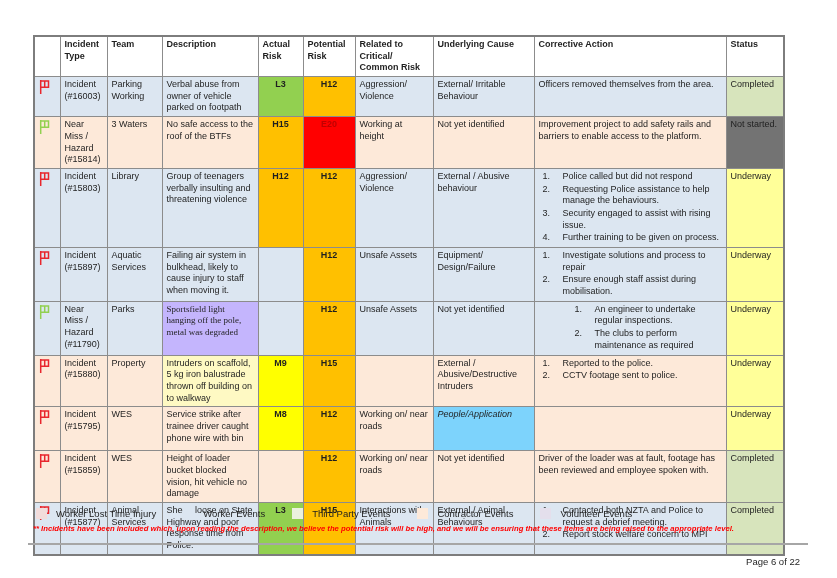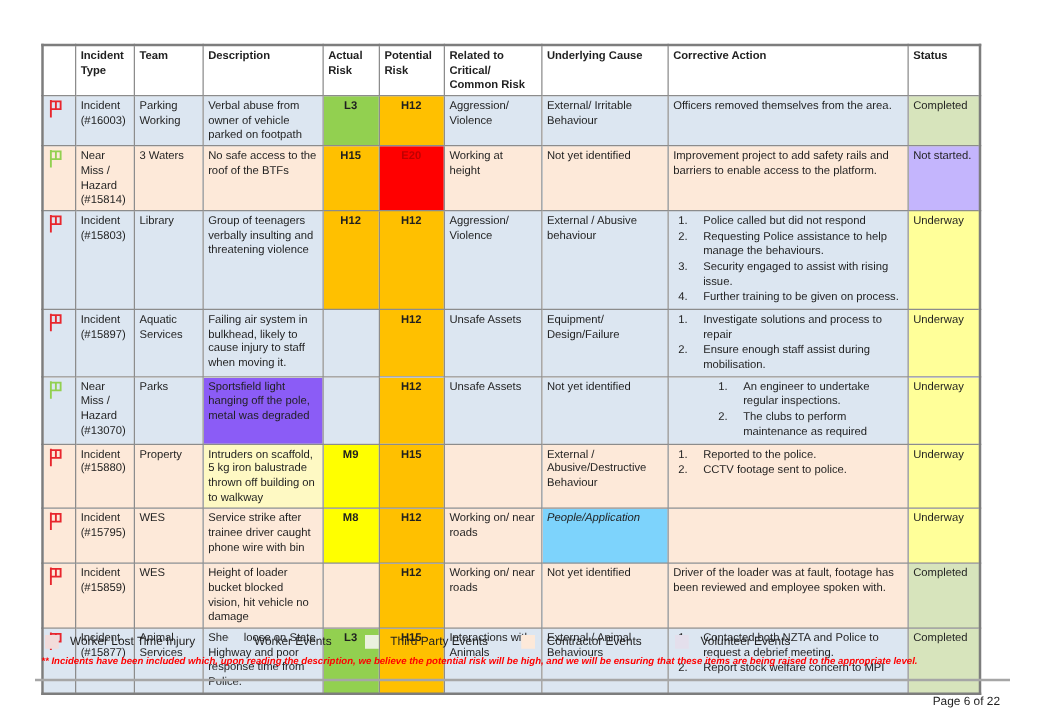--- a/index.html
+++ b/index.html
@@ -96,21 +96,21 @@
               </svg>
             </td>
             <td style="background: rgb(253, 233, 217);">Near Miss / Hazard (#15814)</td>
             <td style="background: rgb(253, 233, 217);">3 Waters</td>
             <td style="background: rgb(253, 233, 217);">No safe access to the roof of the BTFs</td>
             <td class="risk" style="background: rgb(255, 192, 0);">H15</td>
             <td class="risk" style="background: rgb(255, 0, 0); color: rgb(192, 0, 0);">E20</td>
             <td style="background: rgb(253, 233, 217);">Working at height</td>
             <td style="background: rgb(253, 233, 217);">Not yet identified</td>
             <td style="background: rgb(253, 233, 217);">Improvement project to add safety rails and barriers to enable access to the platform.</td>
-            <td style="background: #c4b5fd;">Not started.</td>
+            <td style="background: #737373;">Not started.</td>
           </tr>
           <tr>
             <td class="flagcell" style="background: rgb(220, 230, 241);">
               <svg viewBox="0 0 12 16" class="flag">
                 <path d="M2.2 1 L2.2 15 M2.2 2.1 L10 2.1 L10 8.3 L2.2 8.3 M6.2 2.1 L6.2 8.3" fill="none" stroke="#e8262d" stroke-width="1.5"></path>
               </svg>
             </td>
             <td style="background: rgb(220, 230, 241);">Incident (#15803)</td>
             <td style="background: rgb(220, 230, 241);">Library</td>
             <td style="background: rgb(220, 230, 241);">Group of teenagers verbally insulting and threatening violence</td>
@@ -148,23 +148,23 @@
               </ol>
             </td>
             <td style="background: rgb(255, 255, 153);">Underway</td>
           </tr>
           <tr>
             <td class="flagcell" style="background: rgb(220, 230, 241);">
               <svg viewBox="0 0 12 16" class="flag">
                 <path d="M2.2 1 L2.2 15 M2.2 2.1 L10 2.1 L10 8.3 L2.2 8.3 M6.2 2.1 L6.2 8.3" fill="none" stroke="#92d050" stroke-width="1.5"></path>
               </svg>
             </td>
-            <td style="background: rgb(220, 230, 241);">Near Miss / Hazard (#13070)</td>
+            <td style="background: rgb(220, 230, 241);">Near Miss / Hazard (#11790)</td>
             <td style="background: rgb(220, 230, 241);">Parks</td>
-            <td style="background: #8b5cf6;">Sportsfield light hanging off the pole, metal was degraded</td>
+            <td style="background: #c4b5fd; font-family: Liberation Serif, serif;">Sportsfield light hanging off the pole, metal was degraded</td>
             <td class="risk" style="background: rgb(220, 230, 241);"></td>
             <td class="risk" style="background: rgb(255, 192, 0);">H12</td>
             <td style="background: rgb(220, 230, 241);">Unsafe Assets</td>
             <td style="background: rgb(220, 230, 241);">Not yet identified</td>
             <td style="background: rgb(220, 230, 241); padding-left: 36px;">
               <ol class="actions">
                 <li>An engineer to undertake regular inspections.</li>
                 <li>The clubs to perform maintenance as required</li>
               </ol>
             </td>
@@ -175,21 +175,21 @@
               <svg viewBox="0 0 12 16" class="flag">
                 <path d="M2.2 1 L2.2 15 M2.2 2.1 L10 2.1 L10 8.3 L2.2 8.3 M6.2 2.1 L6.2 8.3" fill="none" stroke="#e8262d" stroke-width="1.5"></path>
               </svg>
             </td>
             <td style="background: rgb(253, 233, 217);">Incident (#15880)</td>
             <td style="background: rgb(253, 233, 217);">Property</td>
             <td style="background: #fef9c3;">Intruders on scaffold, 5 kg iron balustrade thrown off building on to walkway</td>
             <td class="risk" style="background: rgb(255, 255, 0);">M9</td>
             <td class="risk" style="background: rgb(255, 192, 0);">H15</td>
             <td style="background: rgb(253, 233, 217);"></td>
-            <td style="background: rgb(253, 233, 217);">External / Abusive/Destructive Behaviour</td>
+            <td style="background: rgb(253, 233, 217);">External / Abusive/Destructive Intruders</td>
             <td style="background: rgb(253, 233, 217);">
               <ol class="actions">
                 <li>Reported to the police.</li>
                 <li>CCTV footage sent to police.</li>
               </ol>
             </td>
             <td style="background: rgb(255, 255, 153);">Underway</td>
           </tr>
           <tr>
             <td class="flagcell" style="background: rgb(253, 233, 217);">

